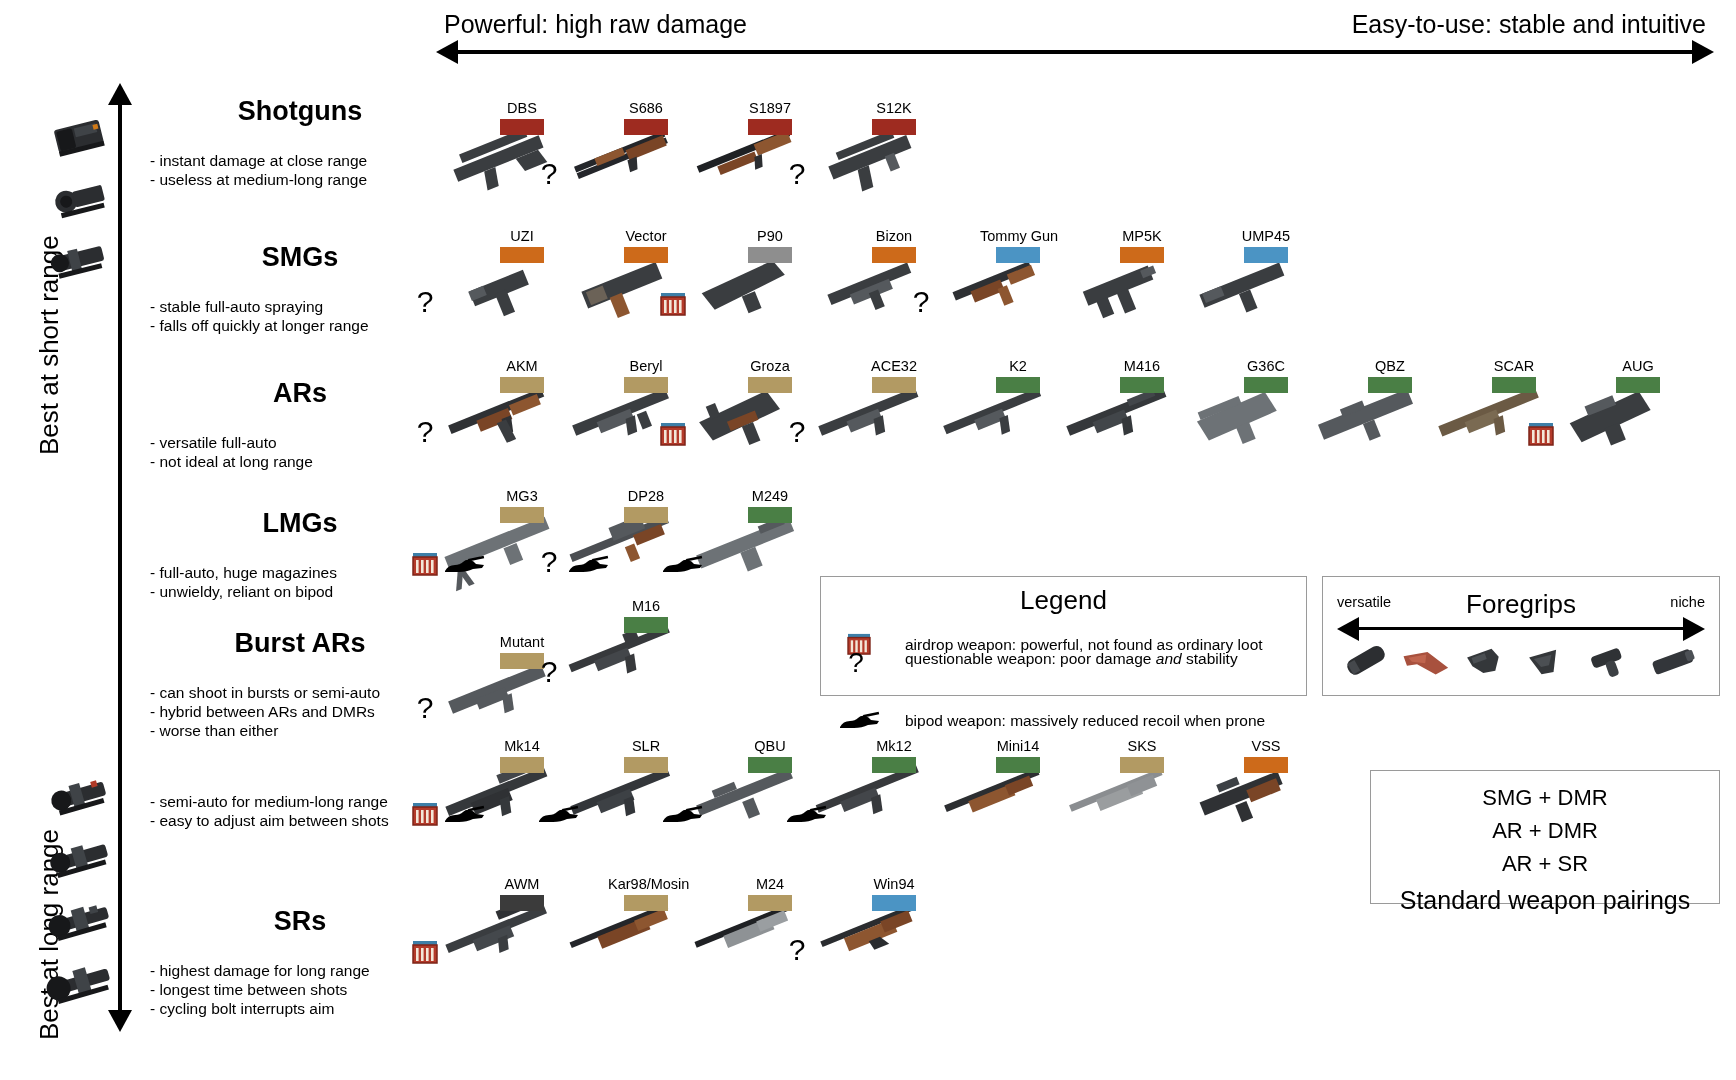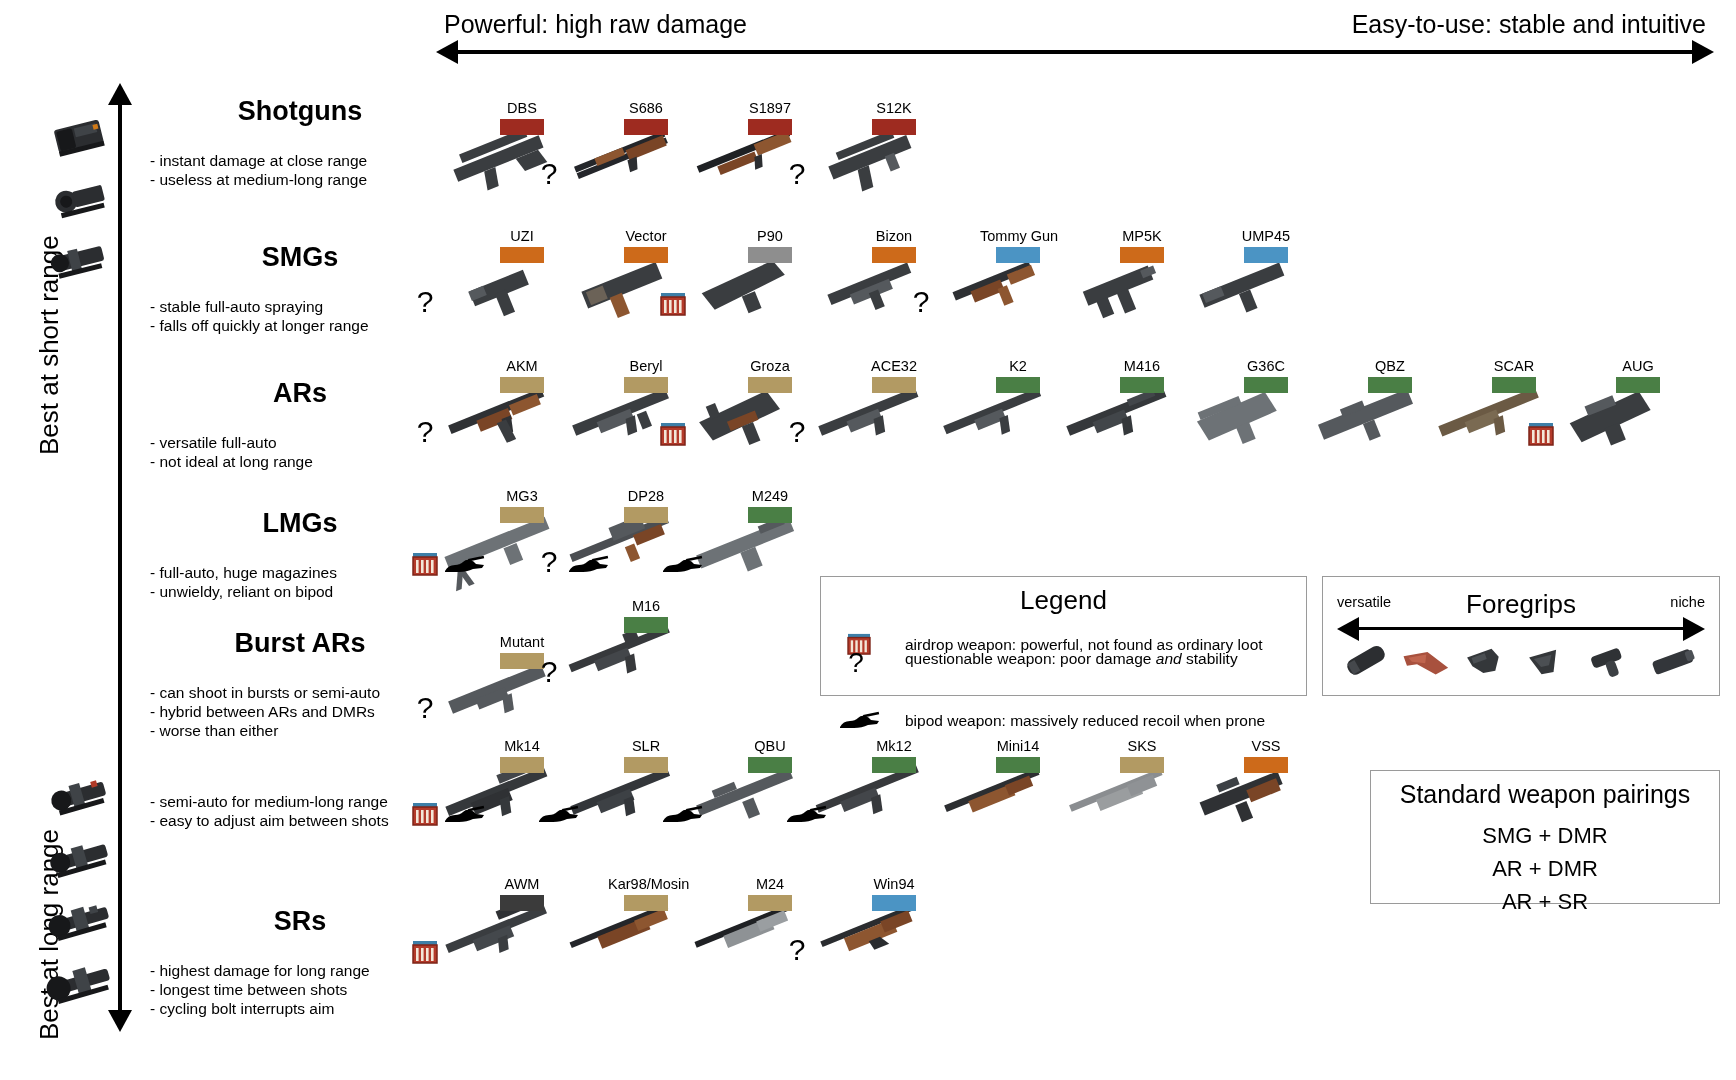--- a/index.html
+++ b/index.html
@@ -904,21 +904,21 @@
             <g transform="rotate(-20 28 24)">
         <rect x="6" y="16" width="40" height="14" rx="4" fill="#33363a"></rect>
         <rect x="40" y="18" width="8" height="10" rx="2" fill="#4c5055"></rect>
             </g>
           </svg>
         </div>
       </div>
   </div>
 
   <div class="panel" id="pairings-box">
-    <div id="pairings-title">Standard weapon pairings</div>
     <div id="pairings-lines">
         <div class="pair-line first">SMG + DMR</div>
         <div class="pair-line">AR + DMR</div>
         <div class="pair-line">AR + SR</div>
       </div>
+    <div id="pairings-title">Standard weapon pairings</div>
   </div>
 
 </div>
 
 </body></html>

